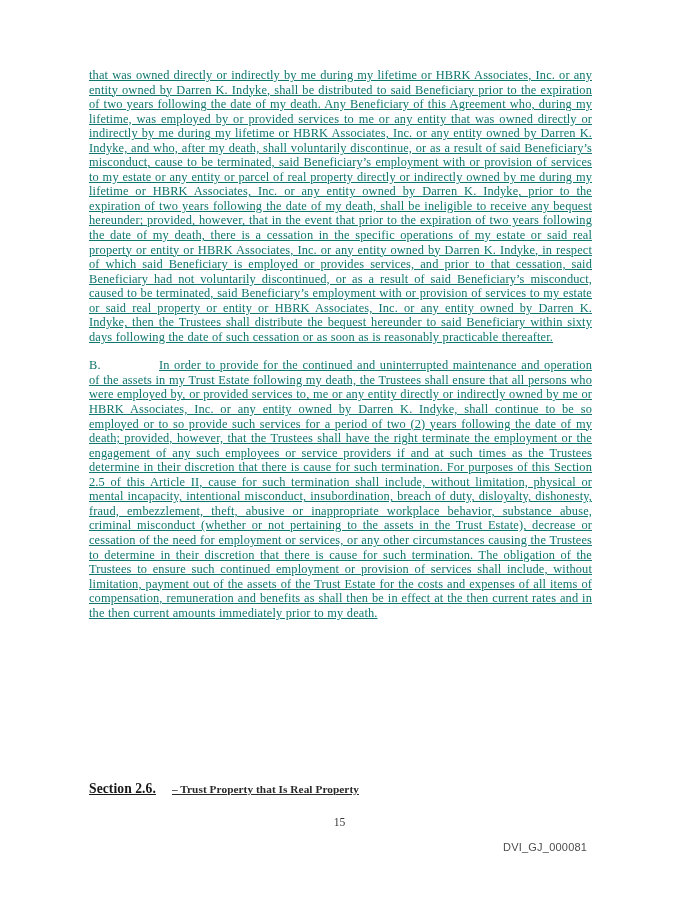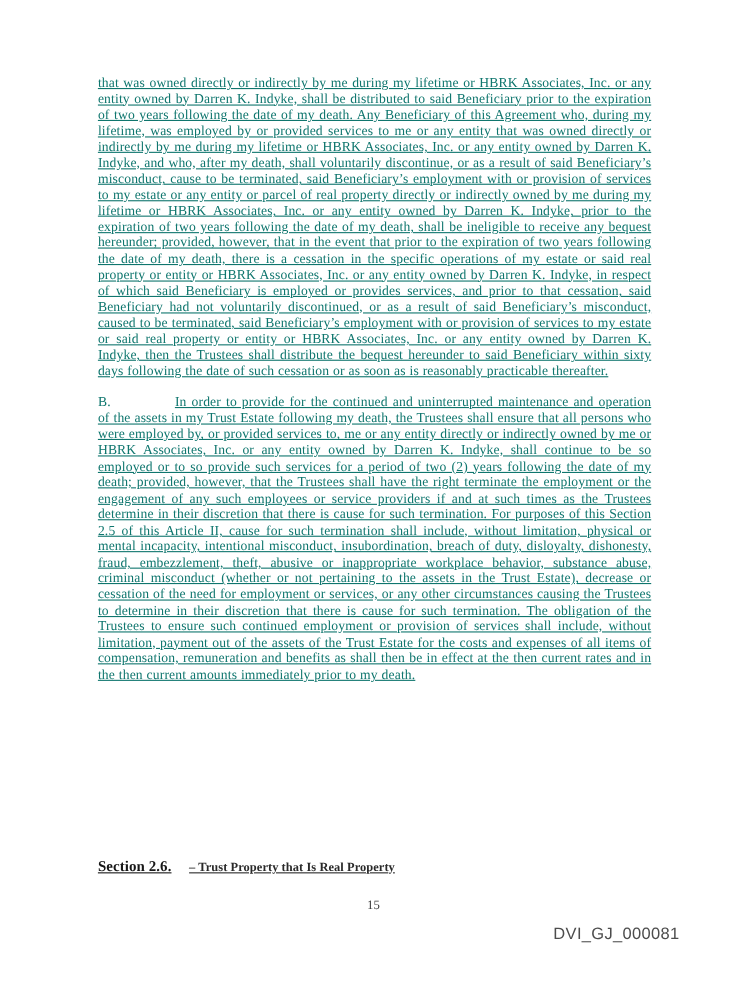--- a/index.html
+++ b/index.html
@@ -80,21 +80,21 @@
     font-size: 11.6px;
     color: #3a3a3a;
     font-family: "Liberation Serif", "DejaVu Serif", serif;
   }
 
   #bates-number {
     position: absolute;
     left: 503px;
     top: 841px;
     font-family: "Liberation Sans", "DejaVu Sans", sans-serif;
-    font-size: 15px;
+    font-size: 11px;
     color: #4d4d4d;
     letter-spacing: 0.02em;
     text-align: right;
   }
 
   #exhibit-stamp {
     position: absolute;
     left: 571px;
     top: 871px;
     font-family: "Liberation Sans", "DejaVu Sans", sans-serif;

